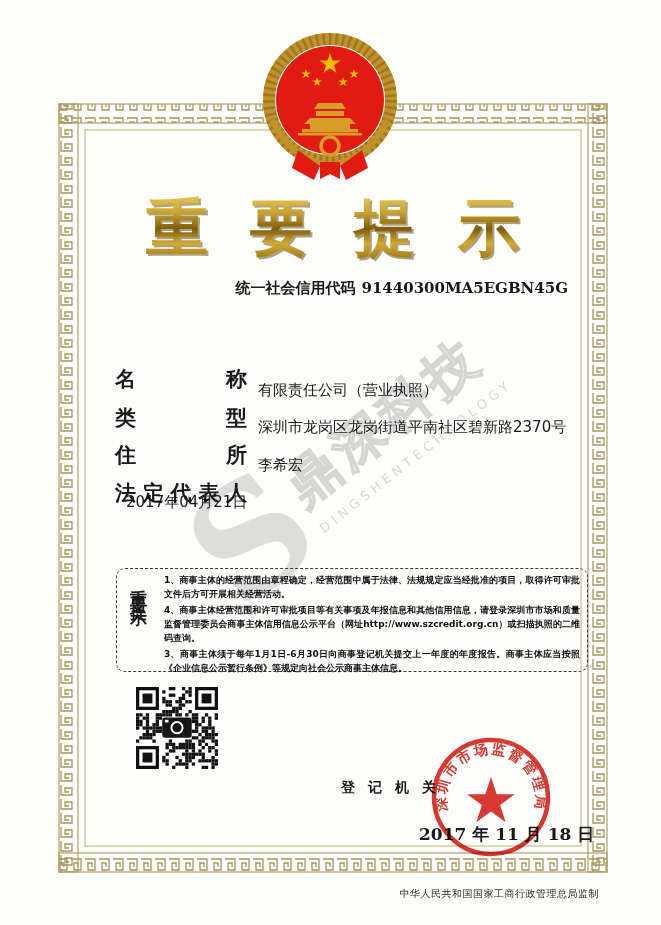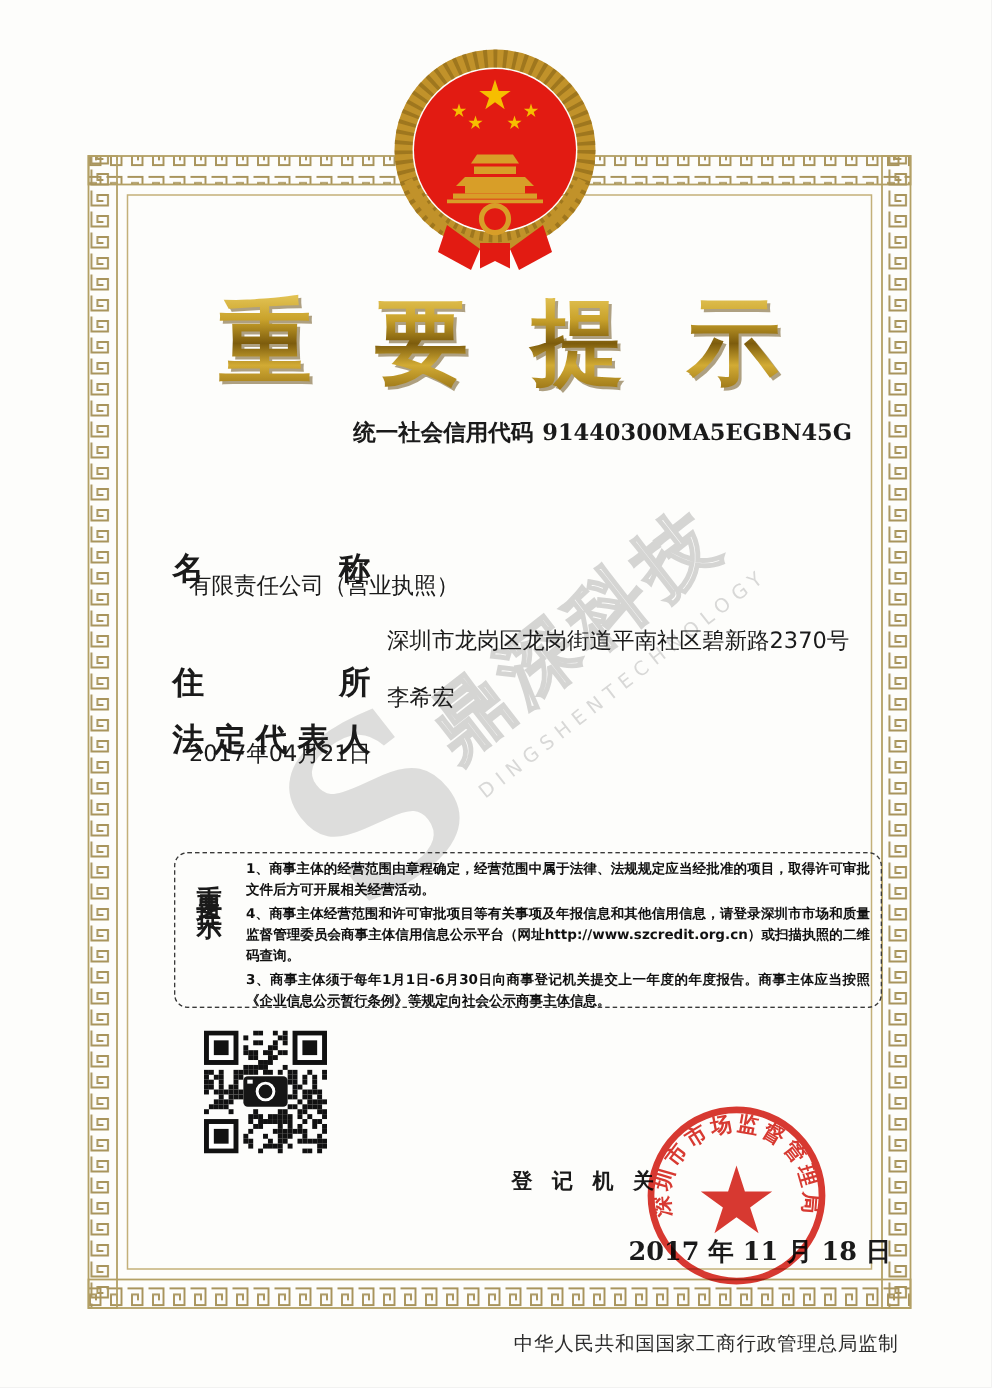--- a/index.html
+++ b/index.html
@@ -45,21 +45,21 @@
   .notice-text{position:absolute;left:47px;top:5px;width:416px;font-size:9px;font-weight:bold;
                line-height:1.55;text-align:justify;color:#111;}
   .notice-text p{margin:0 0 2px 0;}
 
   
   .reg-label{left:341px;top:779px;font-size:14px;font-weight:bold;letter-spacing:13px;white-space:nowrap;}
   .reg-date{left:419px;top:823px;font-size:17px;font-weight:bold;white-space:nowrap;
             font-family:"DejaVu Serif","Liberation Serif",serif;}
   .seal{left:426px;top:732px;mix-blend-mode:multiply;opacity:.92;}
 
-  .caption{top:887px;right:62px;font-size:13px;color:#2b2b2b;letter-spacing:.5px;}
+  .caption{top:887px;right:62px;font-size:10px;color:#2b2b2b;letter-spacing:.5px;}
   .qr{left:136px;top:687px;}
 </style>
 </head>
 <body>
 
 <div class="page">
 
   <svg class="abs frame" width="661" height="925" viewBox="0 0 661 925">
     <defs>
       <pattern id="gkH" patternUnits="userSpaceOnUse" width="14" height="19">
@@ -122,20 +122,21 @@
   </div>
 
   <div class="abs creditcode">
     <span>统一社会信用代码</span><span class="code">91440300MA5EGBN45G</span>
   </div>
 
   <div class="abs frow" style="top:337px">
     <div class="flabel">名称</div>
   </div>
   <div class="abs frow" style="top:376px">
+    <div class="flabel">类型</div>
     <div class="fvalue">有限责任公司（营业执照）</div>
   </div>
   <div class="abs frow" style="top:413px">
     <div class="flabel">住所</div>
     <div class="fvalue">深圳市龙岗区龙岗街道平南社区碧新路2370号</div>
   </div>
   <div class="abs frow" style="top:451px">
     <div class="flabel">法定代表人</div>
     <div class="fvalue">李希宏</div>
   </div>

